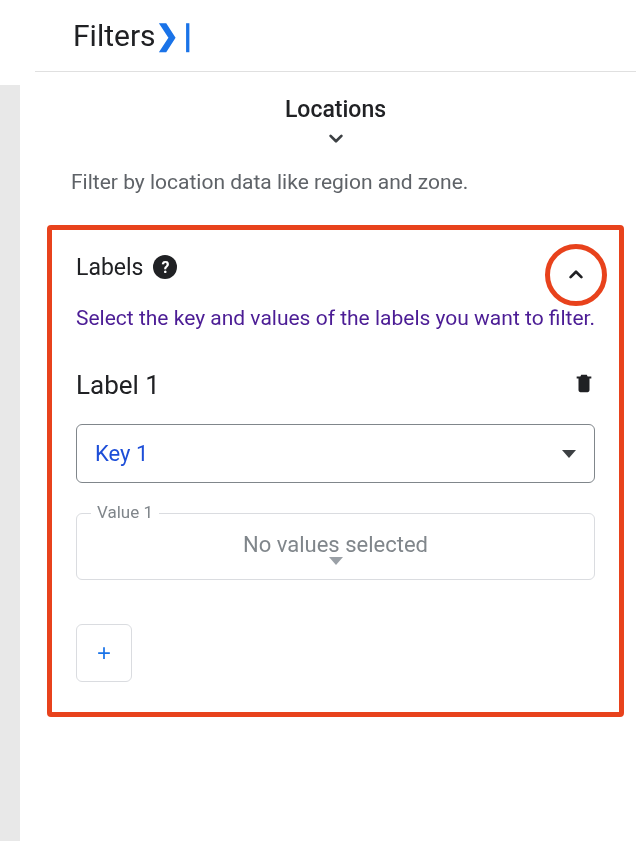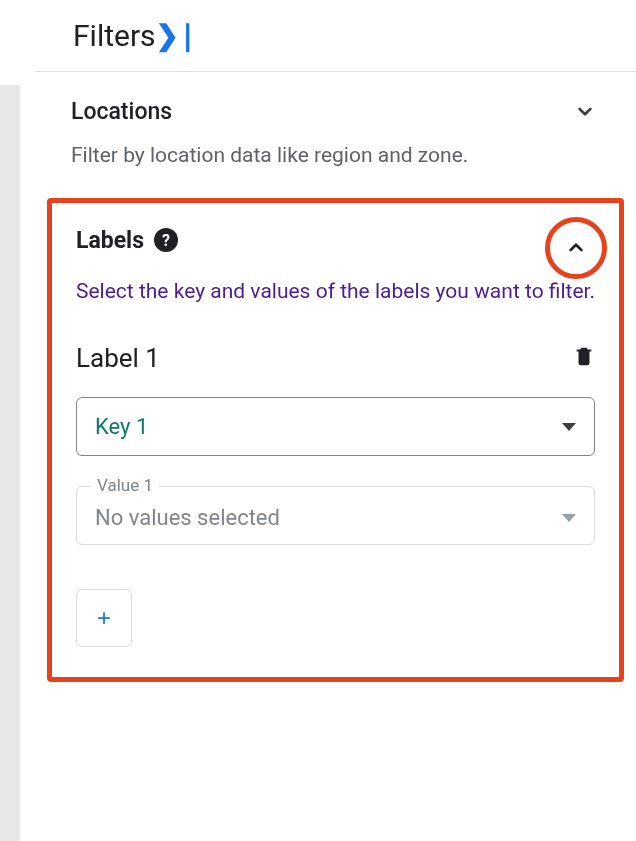--- a/index.html
+++ b/index.html
@@ -46,20 +46,21 @@
       letter-spacing: -3px;
     }
     .section {
       padding: 24px 36px 18px 36px;
     }
     .section-header {
       display: flex;
       justify-content: space-between;
       align-items: center;
       margin-bottom: 14px;
+      flex-direction: column;
     }
     .section-title {
       font-size: 23px;
       font-weight: 500;
       color: #202124;
       display: flex;
       align-items: center;
       gap: 10px;
     }
     .section-desc {
@@ -106,21 +107,21 @@
       justify-content: center;
     }
     .labels-header {
       display: flex;
       align-items: center;
       gap: 10px;
       margin-bottom: 22px;
     }
     .labels-title {
       font-size: 23px;
-      font-weight: 700;
+      font-weight: 400;
       color: #202124;
     }
     .labels-desc {
       font-size: 21px;
       color: #4c1d95;
       line-height: 1.5;
       margin-bottom: 36px;
     }
     .label-item-header {
       display: flex;
@@ -137,36 +138,37 @@
       height: 26px;
     }
     .select-box {
       border: 1px solid #80868b;
       border-radius: 6px;
       padding: 16px 18px;
       display: flex;
       justify-content: space-between;
       align-items: center;
       font-size: 22px;
-      color: #0f766e;
+      color: #1d4ed8;
       margin-bottom: 30px;
       cursor: pointer;
     }
     .value-box {
       position: relative;
       border: 1px solid #dadce0;
       border-radius: 6px;
       padding: 18px 18px 14px 18px;
       display: flex;
       justify-content: space-between;
       align-items: center;
       font-size: 22px;
       color: #80868b;
       margin-bottom: 44px;
       cursor: pointer;
+      flex-direction: column;
     }
     .value-box-label {
       position: absolute;
       top: -12px;
       left: 14px;
       background: #fff;
       padding: 0 6px;
       font-size: 17px;
       color: #80868b;
     }

